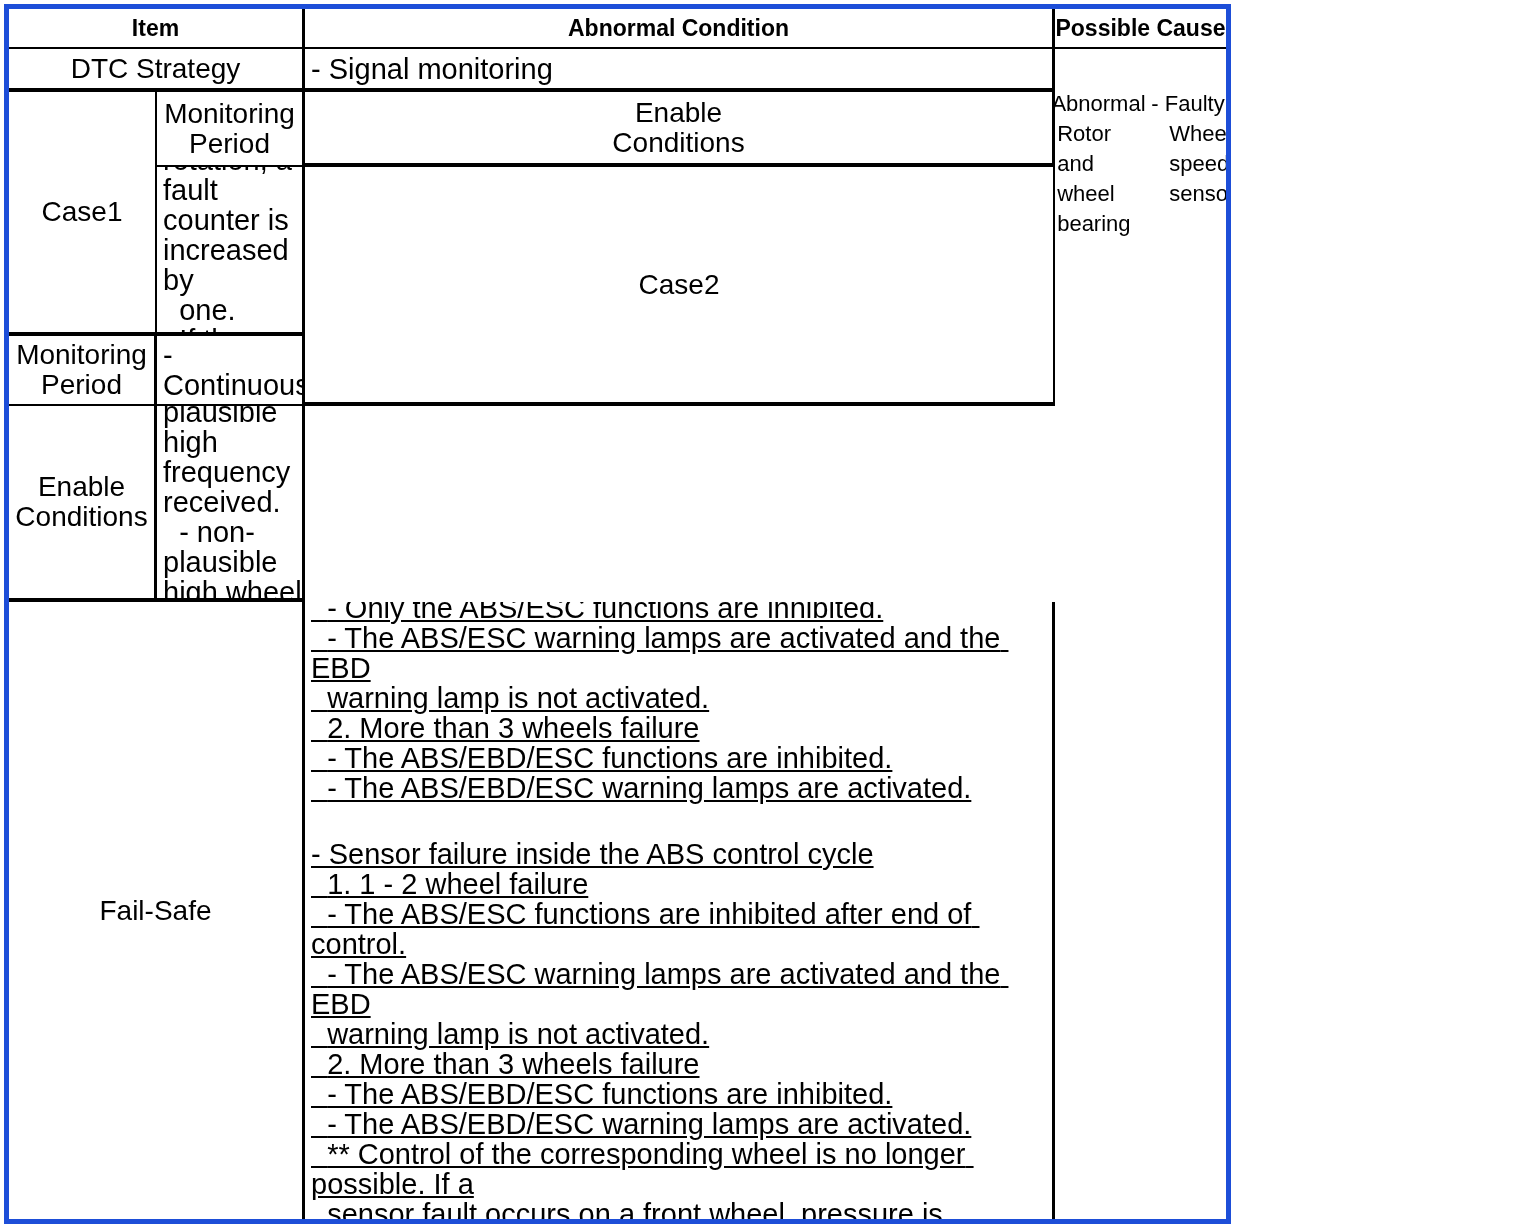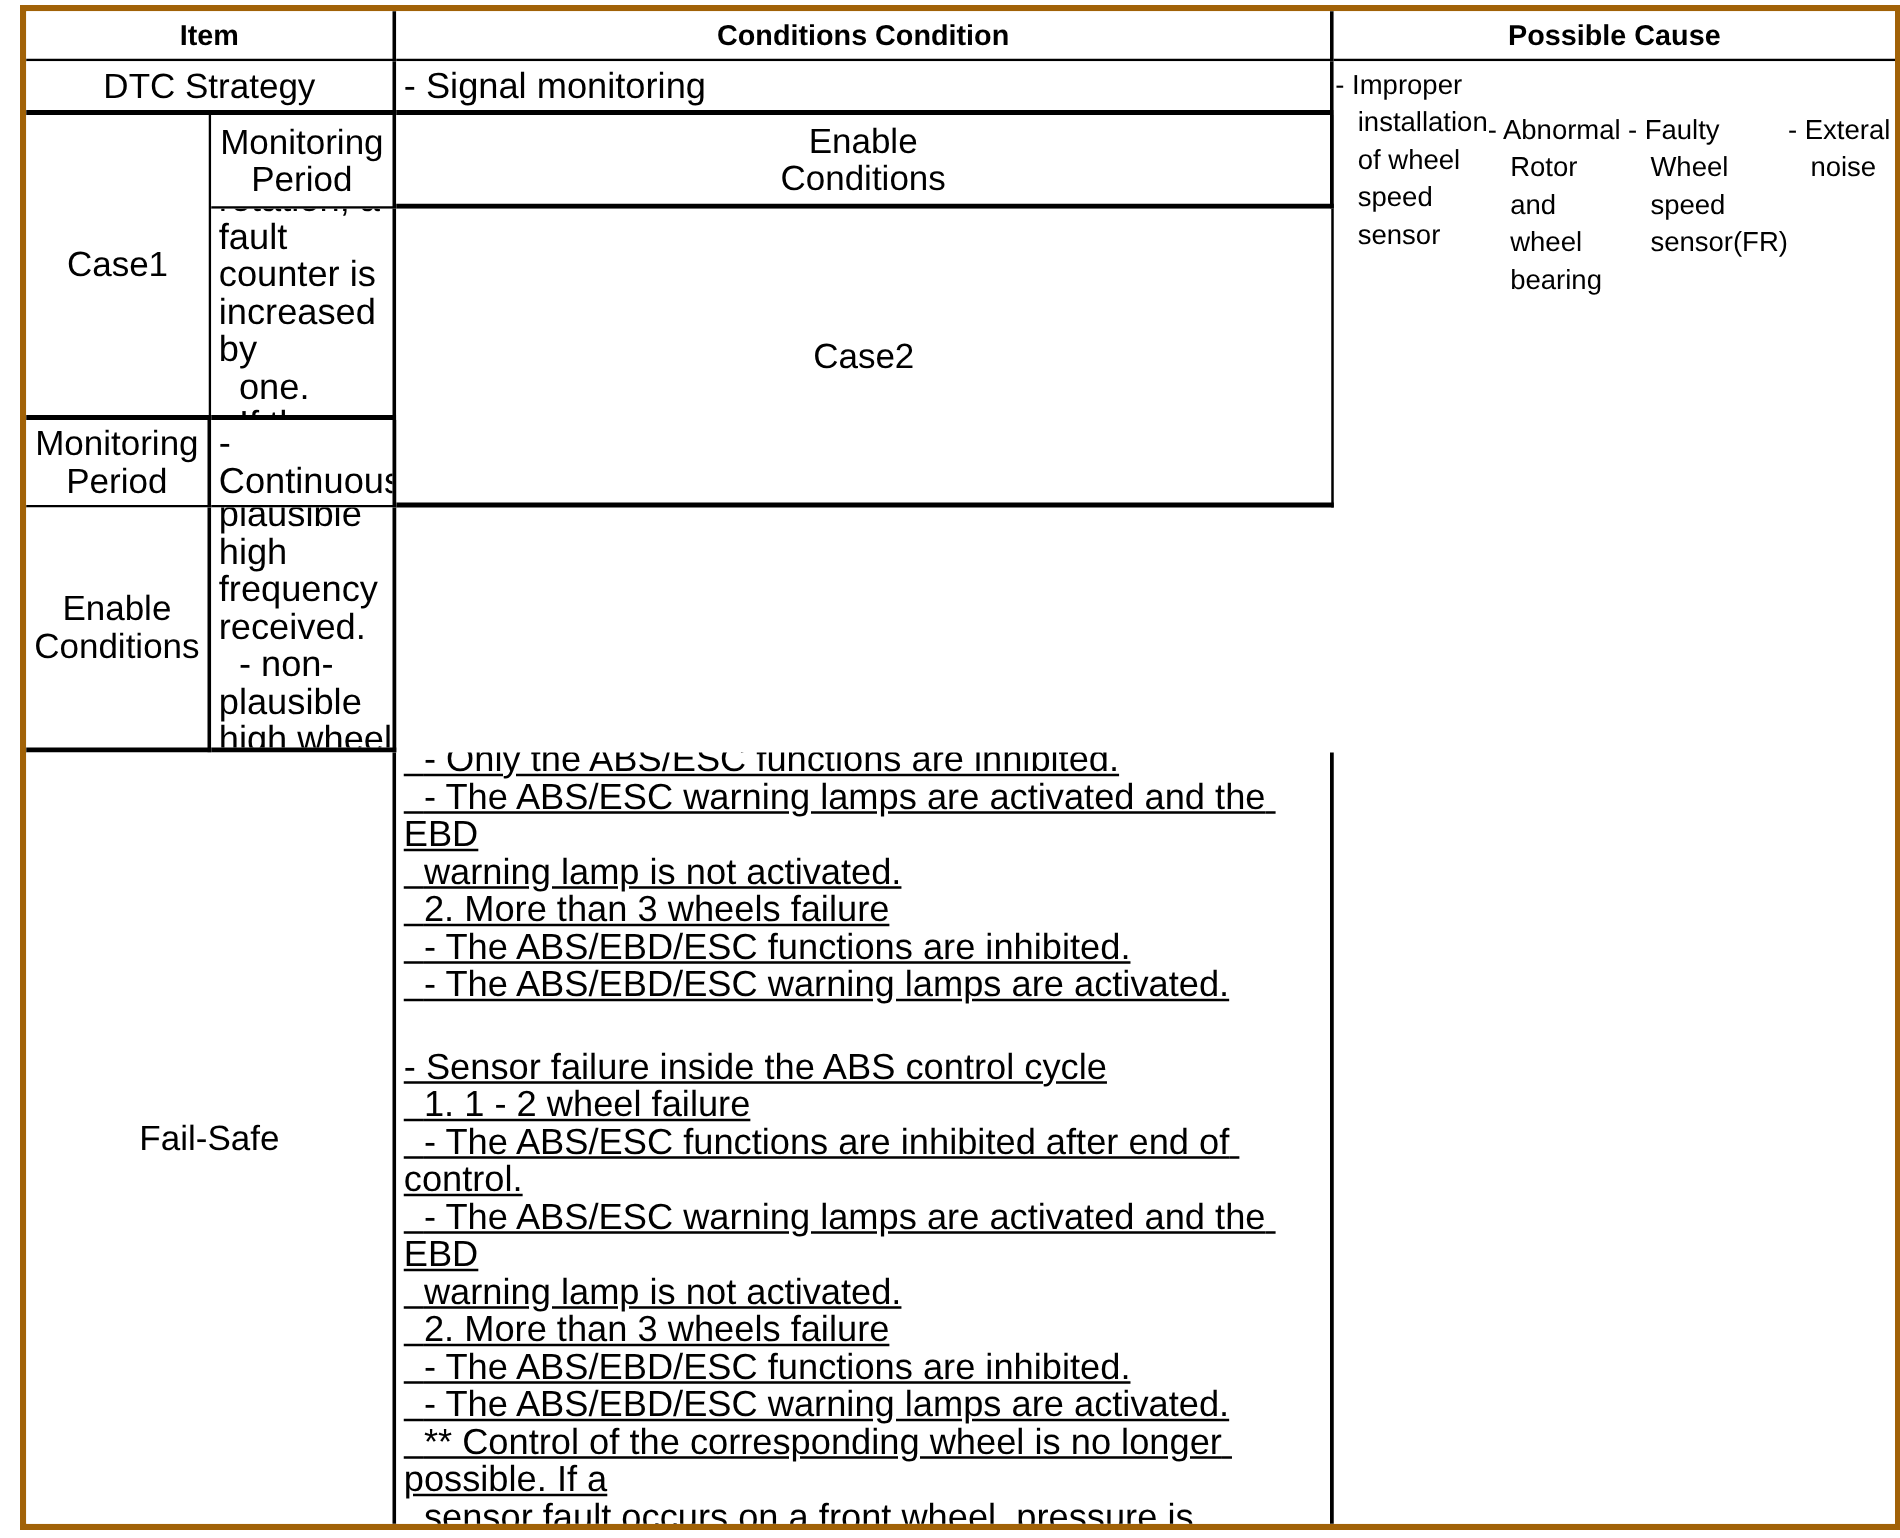--- a/index.html
+++ b/index.html
@@ -10,26 +10,26 @@
   .page {
     position: relative;
     width: 1520px;
     height: 1230px;
     background: #ffffff;
     font-family: "Liberation Sans", sans-serif;
     color: #000000;
   }
   .dtc-table {
     position: absolute;
-    left: 16px;
+    left: 4px;
     top: 4px;
-    width: 1505px;
+    width: 1227px;
     height: 1220px;
     box-sizing: border-box;
-    border: 5px solid #a16207;
+    border: 5px solid #1d4ed8;
     display: grid;
     grid-template-columns: 148px 148px 750px 1fr;
     grid-template-rows: 40px 43px 75px 169px 70px 196px 1fr;
     background: #ffffff;
   }
   .cell {
     box-sizing: border-box;
     display: flex;
     align-items: center;
     overflow: hidden;
@@ -99,21 +99,21 @@
 </head>
 <body>
 
 <div class="page">
   <div class="dtc-table">
 
     <div class="cell header-cell span2col br3 bb2">
       <span class="header-text">Item</span>
     </div>
     <div class="cell header-cell br3 bb2">
-      <span class="header-text">Conditions Condition</span>
+      <span class="header-text">Abnormal Condition</span>
     </div>
     <div class="cell header-cell bb2">
       <span class="header-text">Possible Cause</span>
     </div>
 
     <div class="cell label-cell span2col br3 bb4">
       <span class="label-text">DTC Strategy</span>
     </div>
     <div class="cell cond-cell br3 bb4">
       <span class="cond-text">- Signal monitoring</span>

